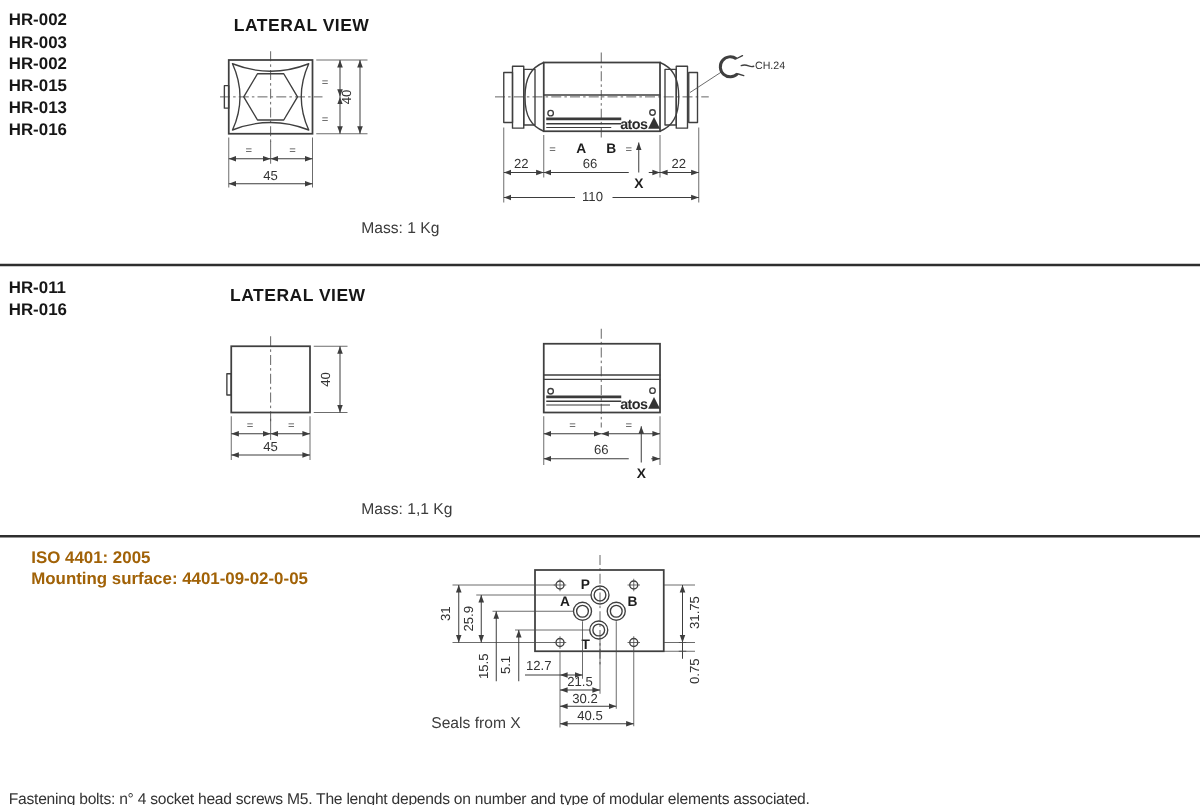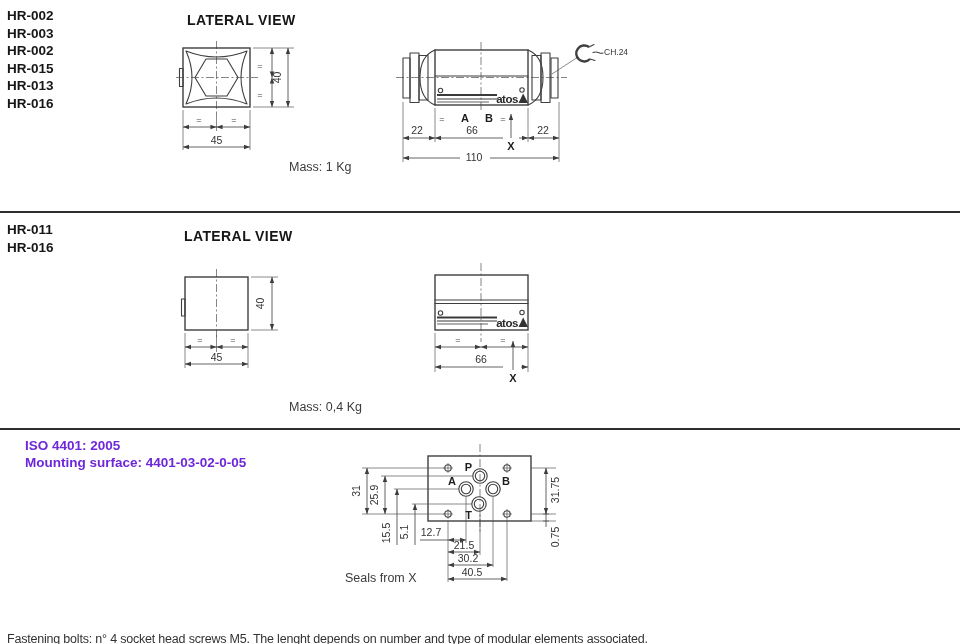--- a/index.html
+++ b/index.html
@@ -3,21 +3,21 @@
 <meta charset="utf-8">
 <style>
   html,body{margin:0;padding:0}
   body{width:960px;height:644px;position:relative;background:#fff;overflow:hidden;
        font-family:"Liberation Sans",sans-serif;color:#222}
   .abs{position:absolute;white-space:nowrap}
   .models div{font-weight:bold;font-size:13.5px;line-height:17.6px;color:#161616}
   .viewlabel{font-weight:bold;font-size:14px;letter-spacing:.4px;color:#161616}
   .mass{font-size:12.5px;color:#3c3c3c}
   .isoblock div{font-size:13px;line-height:17.4px;color:#333}
-  .isoblock .b{font-weight:bold;font-size:13.5px;color:#6d28d9}
+  .isoblock .b{font-weight:bold;font-size:13.5px;color:#a16207}
   .caption{font-size:12.5px;color:#3c3c3c}
   .footer{font-size:12.5px;letter-spacing:-0.2px;color:#333}
   .divider{position:absolute;left:0;width:960px;height:2px;background:#2e2e2e}
   
   .ln{stroke:#3f3f3f;fill:none;stroke-width:1.1;stroke-linecap:round;stroke-linejoin:round}
   .ln2{stroke:#3f3f3f;fill:none;stroke-width:1.4}
   .cl{stroke:#666;fill:none;stroke-width:.8;stroke-dasharray:8 2.5 2 2.5}
   .dl{stroke:#3d3d3d;fill:none;stroke-width:.8}
   .xl{stroke:#4a4a4a;fill:none;stroke-width:.65}
   svg text{font-family:"Liberation Sans",sans-serif;fill:#333}
@@ -114,21 +114,21 @@
     <text class="dt" text-anchor="middle" x="474" y="161">110</text>
   </g>
   <g>
     <path class="xl" d="M552,74 L578,57"></path>
     <path d="M589,47 A8,8 0 1 0 590,59" fill="none" stroke="#3f3f3f" stroke-width="2.4"></path>
     <path class="ln" d="M589,47 L594,44.5 M590,59 L595,60.5 M593,52.5 C598,50.5 599.5,54.5 603,53" stroke-width="1"></path>
     <text class="ch" x="604" y="55">CH.24</text>
   </g>
 </svg>
 
-<div class="abs mass" style="left:289px;top:160px">Mass: 1 Kg</div>
+<div class="abs mass" style="left:289px;top:175px">Mass: 1 Kg</div>
 
 <div class="divider" style="top:211px"></div>
 
 <div class="abs models" style="left:7px;top:221px">
   <div>HR-011</div>
   <div>HR-016</div>
 </div>
 
 <div class="abs viewlabel" style="left:184px;top:228px">LATERAL VIEW</div>
 
@@ -177,27 +177,27 @@
     <text class="eq" text-anchor="middle" x="458" y="343">=</text>
     <text class="eq" text-anchor="middle" x="503" y="343">=</text>
     <path class="dl" d="M435,367 H503" marker-start="url(#ar2)"></path>
     <path class="dl" d="M521,367 H528" marker-end="url(#ar2)"></path>
     <text class="dt" text-anchor="middle" x="481" y="363">66</text>
     <path class="dl" d="M513,370 V341" marker-end="url(#ar2)"></path>
     <text class="pl" text-anchor="middle" x="513" y="382">X</text>
   </g>
 </svg>
 
-<div class="abs mass" style="left:289px;top:400px">Mass: 0,4 Kg</div>
+<div class="abs mass" style="left:289px;top:400px">Mass: 1,1 Kg</div>
 
 <div class="divider" style="top:428px"></div>
 
 <div class="abs isoblock" style="left:25px;top:437px">
   <div class="b">ISO 4401: 2005</div>
-  <div class="b">Mounting surface: 4401-03-02-0-05</div>
+  <div class="b">Mounting surface: 4401-09-02-0-05</div>
 </div>
 
 <svg class="abs" style="left:340px;top:428px" width="265" height="162" viewBox="340 428 265 162">
   <defs>
     <marker id="ar3" viewBox="0 0 10 10" refX="9.5" refY="5" markerWidth="8" markerHeight="8" orient="auto-start-reverse">
         <path d="M0,1.5 L9.5,5 L0,8.5 Z" fill="#3d3d3d"></path>
       </marker>
   </defs>
 
   <g>

